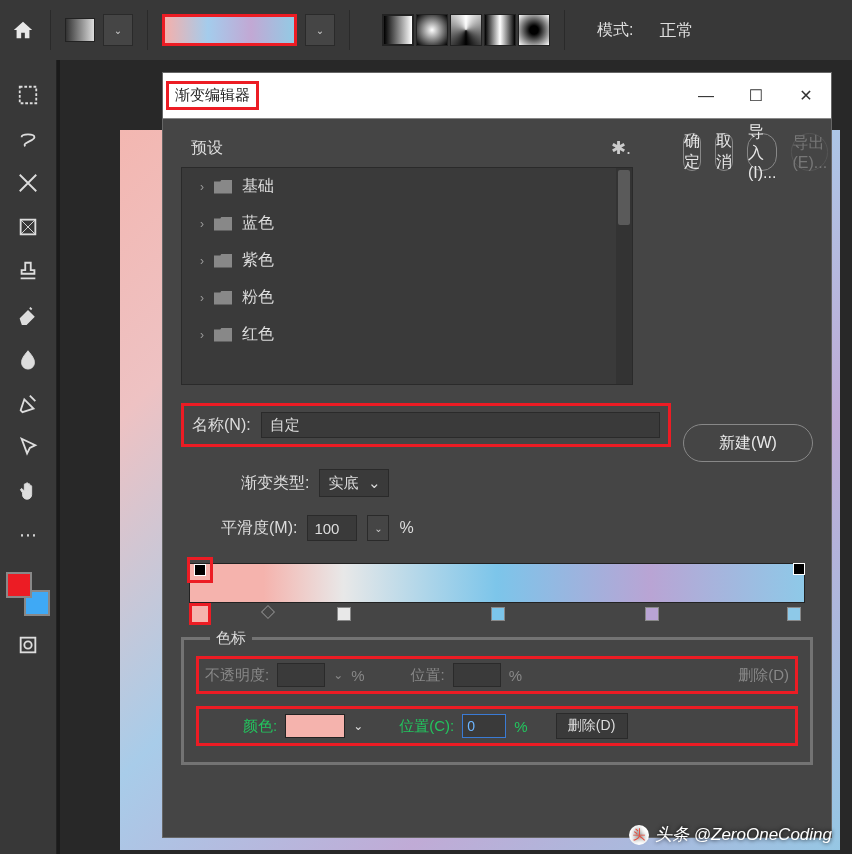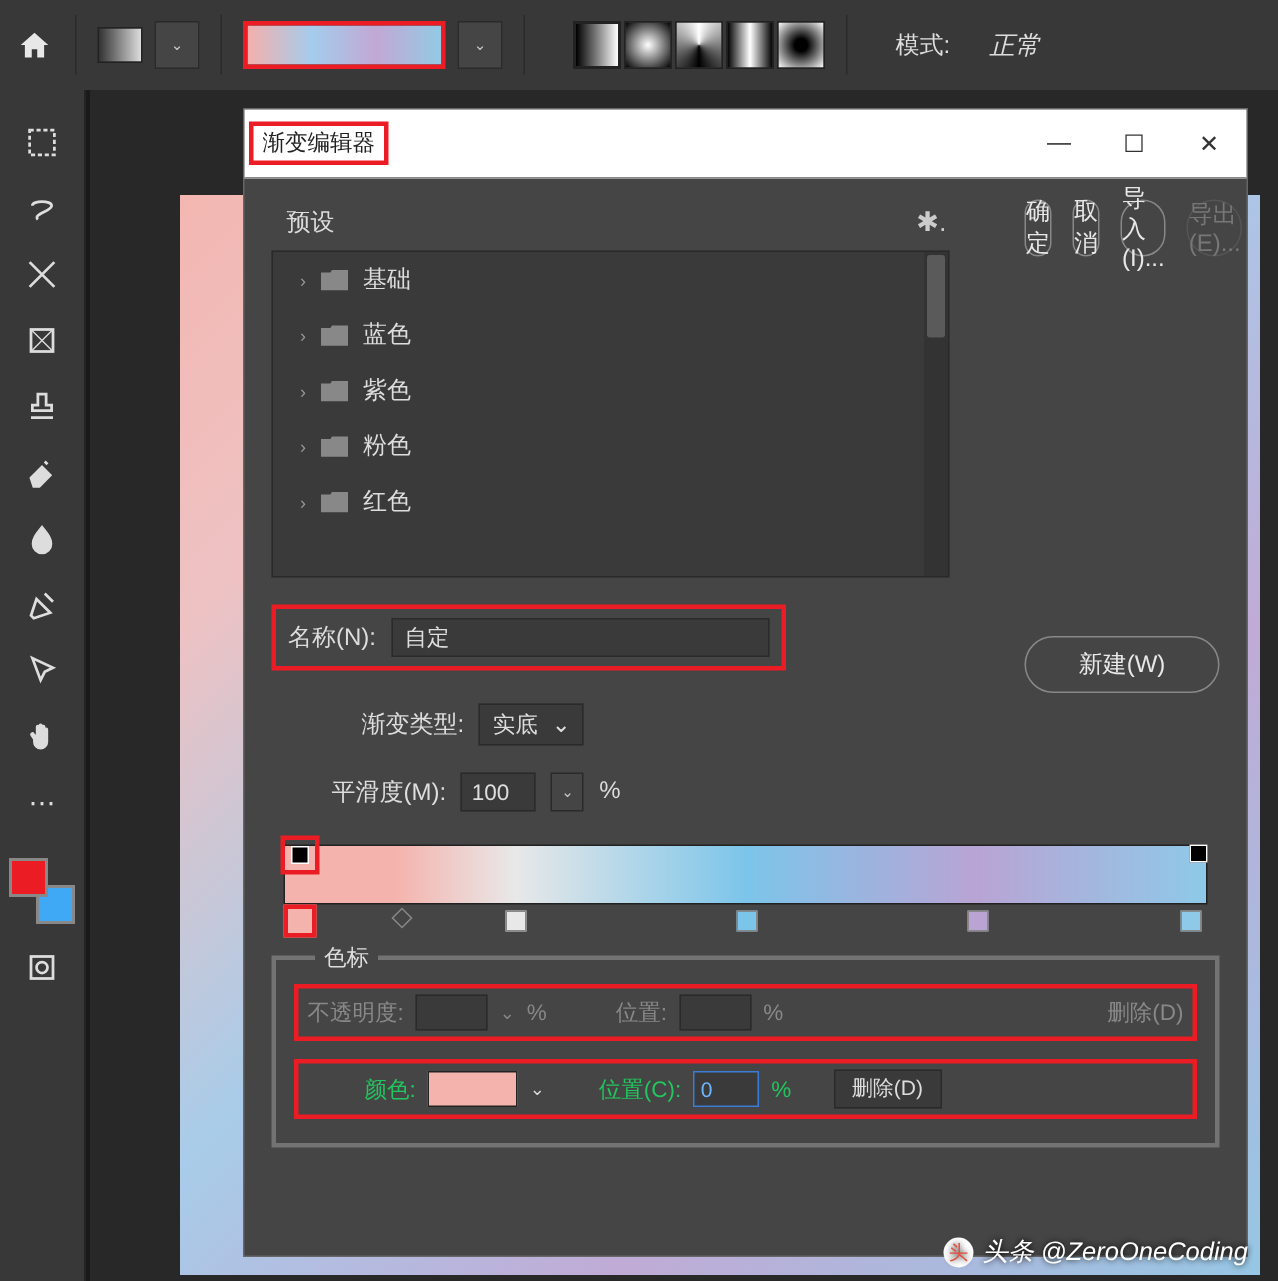--- a/index.html
+++ b/index.html
@@ -7,21 +7,21 @@
 
 .topbar { height: 60px; background: #383838; display: flex; align-items: center; padding: 0 10px; gap: 8px; position: relative; z-index: 1; }
 .home-icon { width: 26px; height: 22px; fill: #e8e8e8; }
 .sep { width: 1px; height: 40px; background: #2a2a2a; margin: 0 6px; }
 .grad-swatch { width: 30px; height: 24px; background: linear-gradient(90deg,#333,#ddd); border: 1px solid #222; }
 .grad-preview-top { width: 135px; height: 32px; background: linear-gradient(90deg,#f4b0ac,#a4ccec,#c2a8d4,#93cae4); border: 3px solid #ec1c24; }
 .drop-btn { width: 30px; height: 32px; background: #454545; border: 1px solid #2a2a2a; display: flex; align-items: center; justify-content: center; color: #ccc; font-size: 10px; }
 .type-icons { display: flex; gap: 2px; margin-left: 18px; }
 .type-icon { width: 32px; height: 32px; border: 1px solid #222; display: flex; align-items: center; justify-content: center; }
 .mode-label { color: #ddd; font-size: 16px; margin-left: 18px; }
-.mode-value { color: #ddd; font-size: 17px; margin-left: 18px; font-style: italic; }
+.mode-value { color: #ddd; font-size: 17px; margin-left: 18px; }
 
 .canvas-area { position: absolute; left: 60px; top: 60px; right: 0; bottom: 0; background: #282828; }
 .canvas { position: absolute; left: 60px; top: 70px; width: 720px; height: 720px; background: linear-gradient(135deg,#f3b7b1 0%,#eec2c3 20%,#a8cce9 45%,#c0abd6 70%,#96c7e4 100%); }
 
 .toolbar { position: absolute; left: 0; top: 60px; width: 57px; height: 794px; background: #383838; border-right: 1px solid #222; padding-top: 20px; display: flex; flex-direction: column; align-items: center; gap: 14px; }
 .tool { width: 36px; height: 30px; display: flex; align-items: center; justify-content: center; color: #ddd; }
 .tool svg { width: 22px; height: 22px; fill: #ddd; stroke: #ddd; }
 .color-chips { margin-top: 8px; position: relative; width: 44px; height: 44px; }
 .chip-fg { position: absolute; left: 0; top: 0; width: 26px; height: 26px; background: #ec1c24; border: 2px solid #888; }
 .chip-bg { position: absolute; right: 0; bottom: 0; width: 26px; height: 26px; background: #3fa9f5; border: 2px solid #888; }
@@ -41,21 +41,21 @@
 .preset-scroll { position: absolute; right: 0; top: 0; width: 16px; height: 100%; background: #333; }
 .preset-thumb { position: absolute; right: 2px; top: 2px; width: 12px; height: 55px; background: #5a5a5a; border-radius: 2px; }
 .preset-item { display: flex; align-items: center; gap: 10px; padding: 8px 18px; font-size: 16px; color: #ddd; }
 .chevron { color: #999; font-size: 12px; }
 .folder-i { width: 18px; height: 14px; background: #888; display: inline-block; clip-path: polygon(0 15%,35% 15%,42% 0,100% 0,100% 100%,0 100%); }
 
 .right-btns { position: absolute; right: 18px; top: 14px; display: flex; flex-direction: row; gap: 14px; width: 130px; }
 .dlg-btn { height: 38px; border: 1px solid #888; border-radius: 19px; background: #454545; color: #e8e8e8; font-size: 16px; display: flex; align-items: center; justify-content: center; }
 .dlg-btn.disabled { color: #777; border-color: #555; }
 
-.name-row { margin-top: 18px; display: flex; align-items: center; gap: 10px; border: 3px solid #ec1c24; padding: 6px 8px; width: 343px; }
+.name-row { margin-top: 18px; display: flex; align-items: center; gap: 10px; border: 3px solid #ec1c24; padding: 6px 8px; width: 490px; }
 .name-label { font-size: 16px; }
 .name-input { flex: 1; height: 26px; background: #3a3a3a; border: 1px solid #2a2a2a; color: #ddd; padding: 0 8px; font-size: 15px; }
 
 .new-btn { position: absolute; right: 18px; top: 305px; width: 130px; }
 
 .type-row { margin-top: 22px; display: flex; align-items: center; gap: 10px; padding-left: 60px; }
 .type-select { width: 70px; height: 28px; background: #3a3a3a; border: 1px solid #2a2a2a; color: #ddd; display: flex; align-items: center; justify-content: space-between; padding: 0 8px; font-size: 15px; }
 
 .smooth-row { margin-top: 18px; display: flex; align-items: center; gap: 10px; padding-left: 40px; }
 .smooth-input { width: 50px; height: 26px; background: #3a3a3a; border: 1px solid #2a2a2a; color: #ddd; padding: 0 6px; font-size: 15px; }

